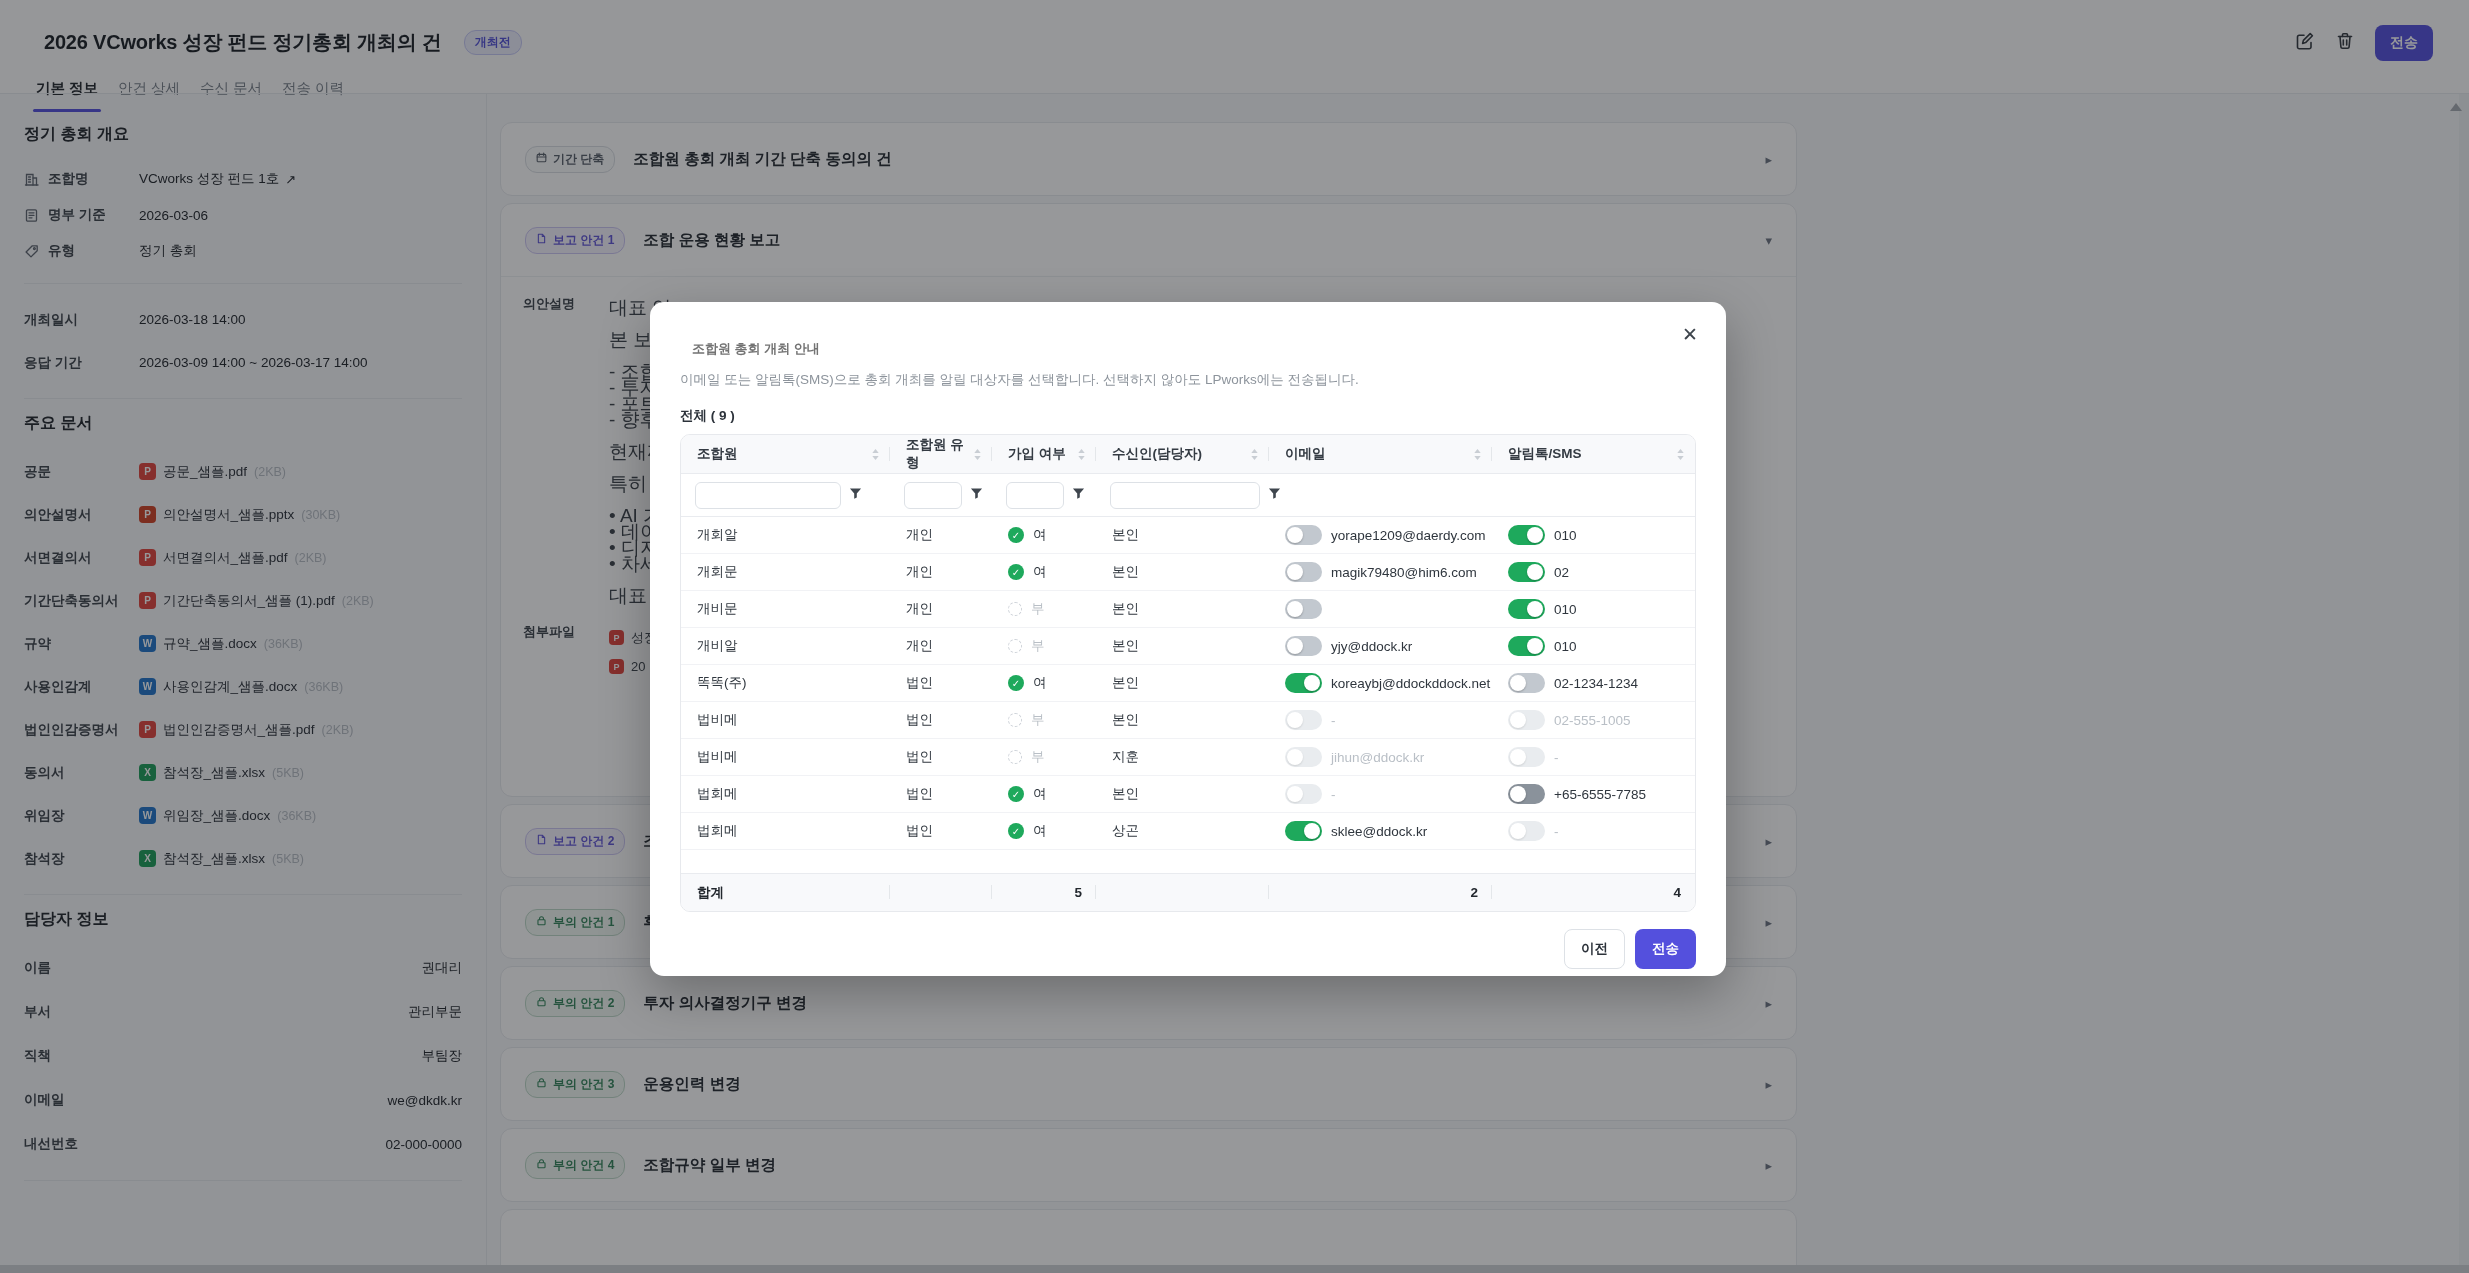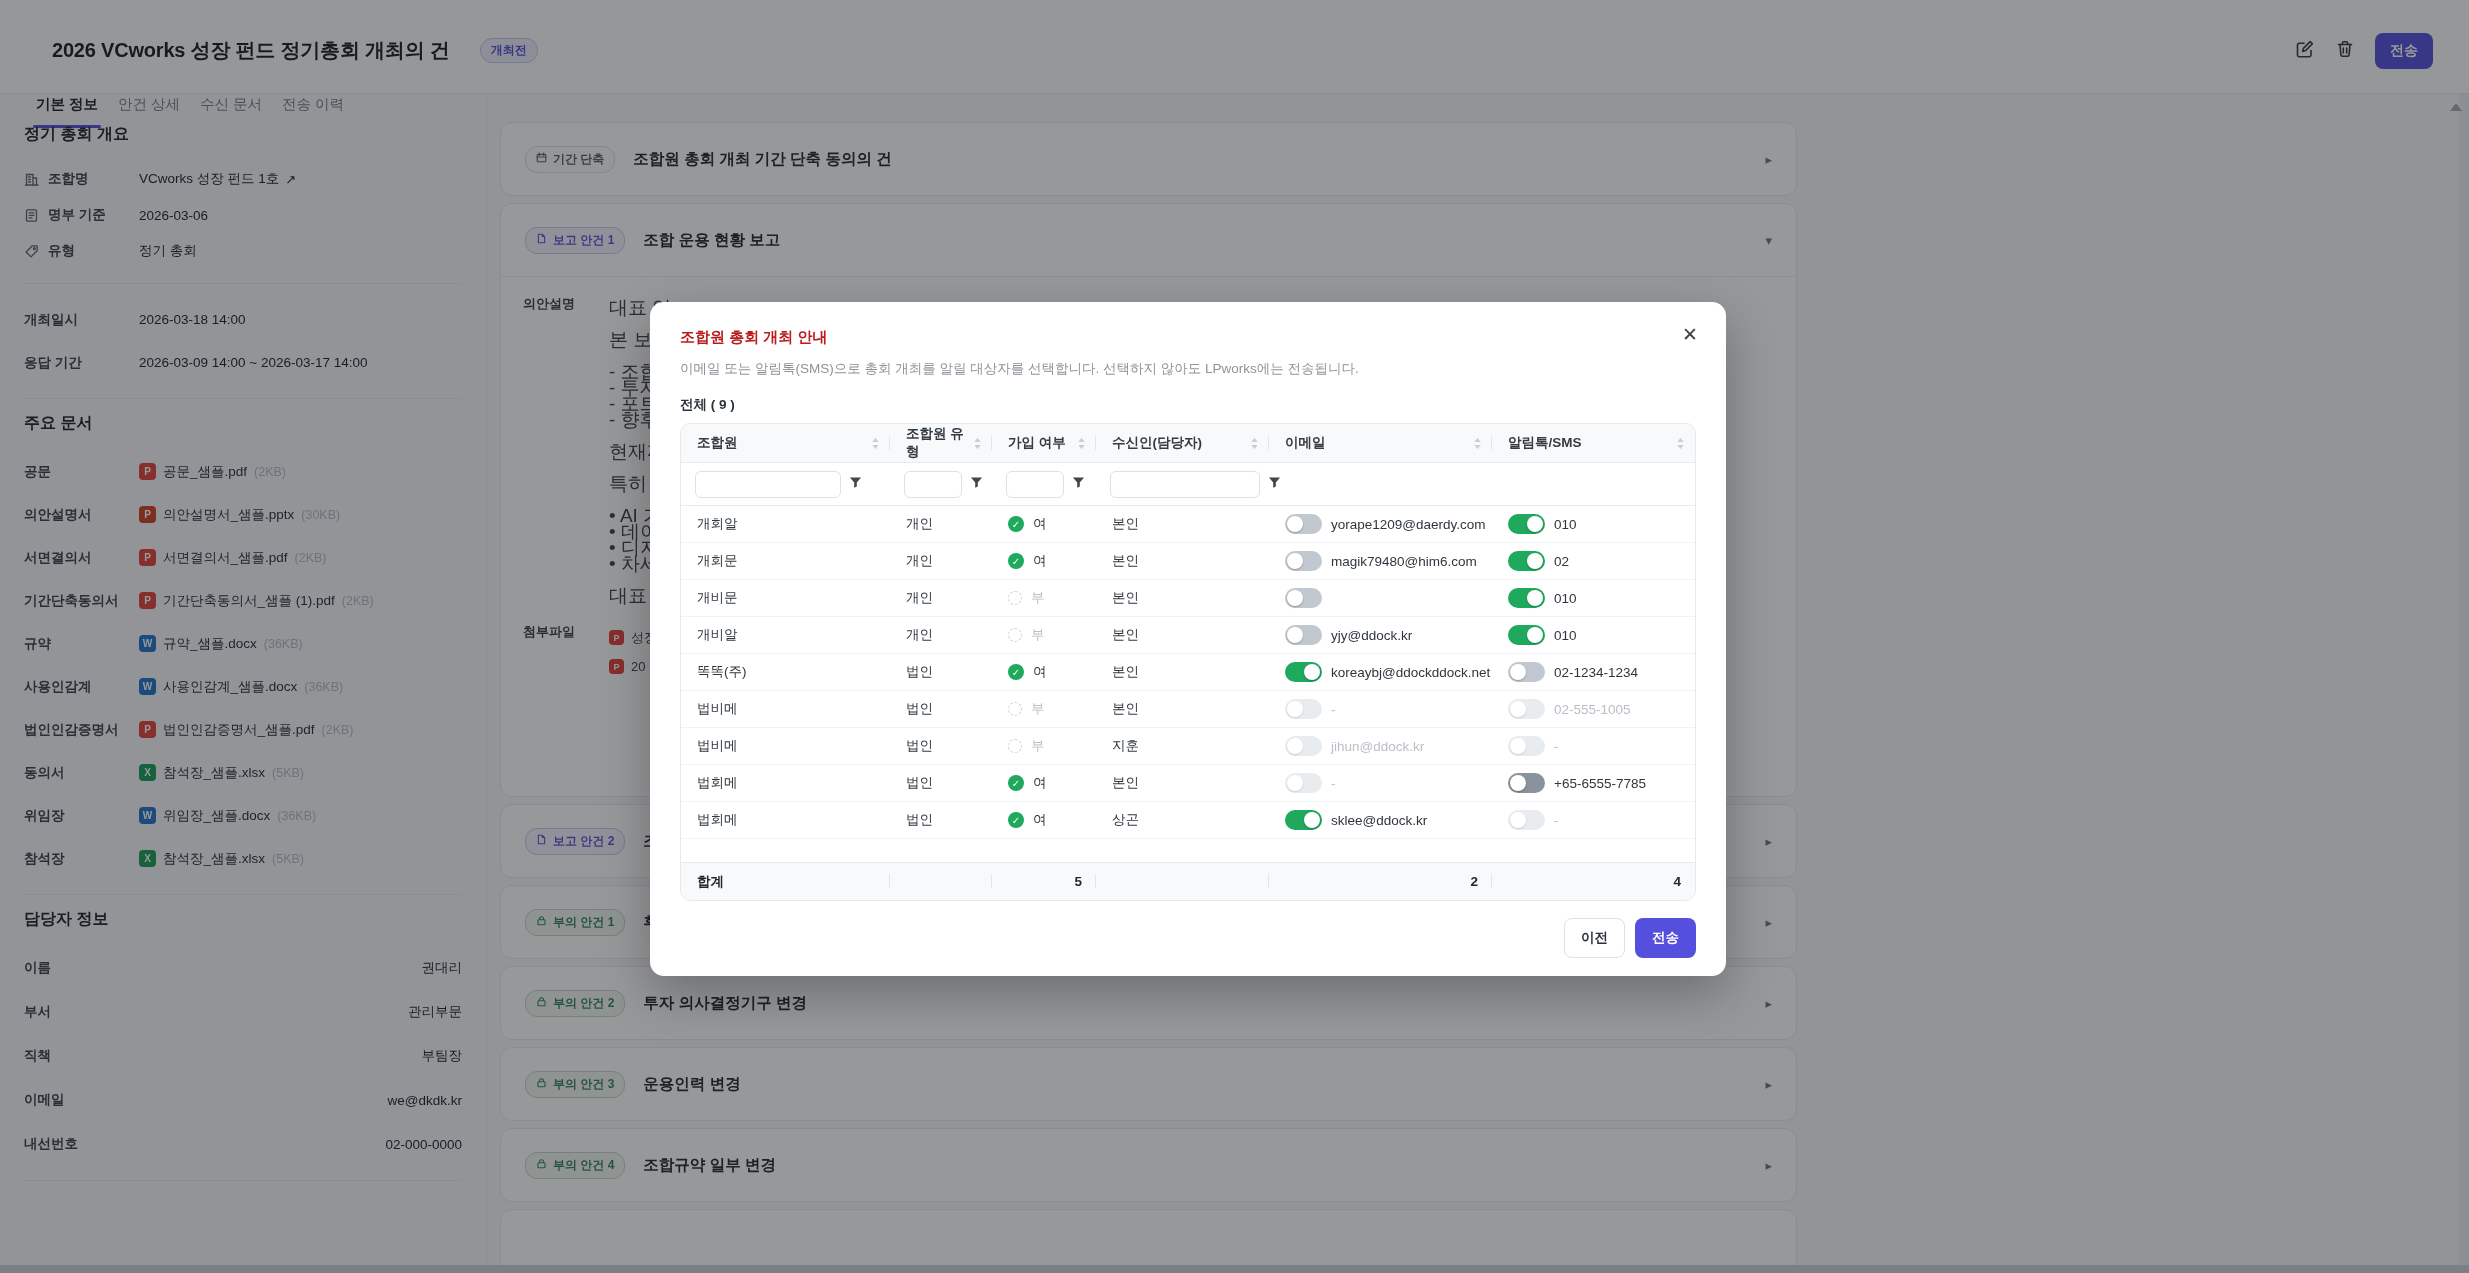--- a/index.html
+++ b/index.html
@@ -1,21 +1,21 @@
 <!DOCTYPE html>
 <html><head>
 <meta charset="utf-8">
 <style>
   html,body{margin:0;padding:0;background:#dfe1e5;}
   #app{position:relative;width:2469px;height:1273px;background:#f7f8fa;overflow:hidden;
        font-family:"Liberation Sans","DejaVu Sans",sans-serif;color:#333a42;}
   
   .hdr{position:absolute;left:0;top:0;width:100%;height:93px;background:#fdfdfe;}
   .title-row{display:flex;align-items:center;padding:21px 36px 0 36px;}
-  .page-title{font-size:20px;font-weight:700;color:#1c2127;margin:16px;letter-spacing:-0.2px;}
+  .page-title{font-size:20px;font-weight:700;color:#1c2127;margin:8px;letter-spacing:-0.2px;}
   .status-badge{margin-left:14px;font-size:12px;font-weight:600;color:#5553d8;background:#eceefc;
     border:1px solid #c5c8f5;border-radius:12px;padding:3px 10px;}
   .hdr-actions{margin-left:auto;display:flex;align-items:center;gap:20px;}
   .icon-btn{background:none;border:none;padding:0;cursor:pointer;display:flex;}
   .btn-send-top{background:#5450dd;color:#fff;border:none;border-radius:8px;padding:9px 15px;
     font-size:14px;font-weight:700;cursor:pointer;font-family:inherit;}
   .tabs{display:flex;gap:20px;padding:15px 36px 0 36px;}
   .tab{position:relative;font-size:14.5px;color:#79818a;padding-bottom:14px;cursor:pointer;}
   .tab.active{color:#23282e;font-weight:700;}
   .tab.active::after{content:"";position:absolute;left:-3px;right:-3px;bottom:0;height:3px;
@@ -61,21 +61,21 @@
   .clabel{width:86px;font-size:13px;font-weight:700;color:#3d444c;flex:none;}
   .ag-line{height:16px;font-size:19px;color:#3d444c;white-space:pre;}
   .attach{margin-top:24px;}
   .attach-file{display:flex;align-items:center;gap:7px;height:29px;font-size:13px;color:#3d444c;cursor:pointer;}
   .fic.small{width:15px;height:15px;font-size:9px;}
   
   .overlay{position:absolute;inset:0;background:rgba(18,20,24,0.44);z-index:10;}
   .modal{position:absolute;left:650px;top:302px;width:1076px;height:674px;background:#fff;
     border-radius:14px;box-shadow:0 18px 50px rgba(0,0,0,.28);z-index:20;padding:26px 30px;
     box-sizing:border-box;}
-  .m-title{font-size:15px;font-weight:700;color:#b91c1c;margin:0;}
+  .m-title{font-size:13px;font-weight:700;color:#737373;margin:12px;}
   .m-close{position:absolute;top:20px;right:22px;font-size:19px;color:#3d444c;background:none;
     border:none;cursor:pointer;font-family:inherit;}
   .m-desc{margin-top:13px;font-size:13.5px;color:#8d949c;}
   .m-total{margin-top:18px;font-size:13.5px;font-weight:700;color:#2c323a;}
   .table{margin-top:9px;border:1px solid #e7e9ed;border-radius:10px;height:476px;display:flex;
     flex-direction:column;overflow:hidden;background:#fff;}
   .thead{display:flex;background:#f8f9fb;height:38px;border-bottom:1px solid #e9ebef;flex:none;}
   .th{display:flex;align-items:center;padding:0 10px 0 16px;font-size:13.5px;font-weight:700;
     color:#343b43;position:relative;box-sizing:border-box;}
   .th .sort{margin-left:auto;display:flex;cursor:pointer;}

